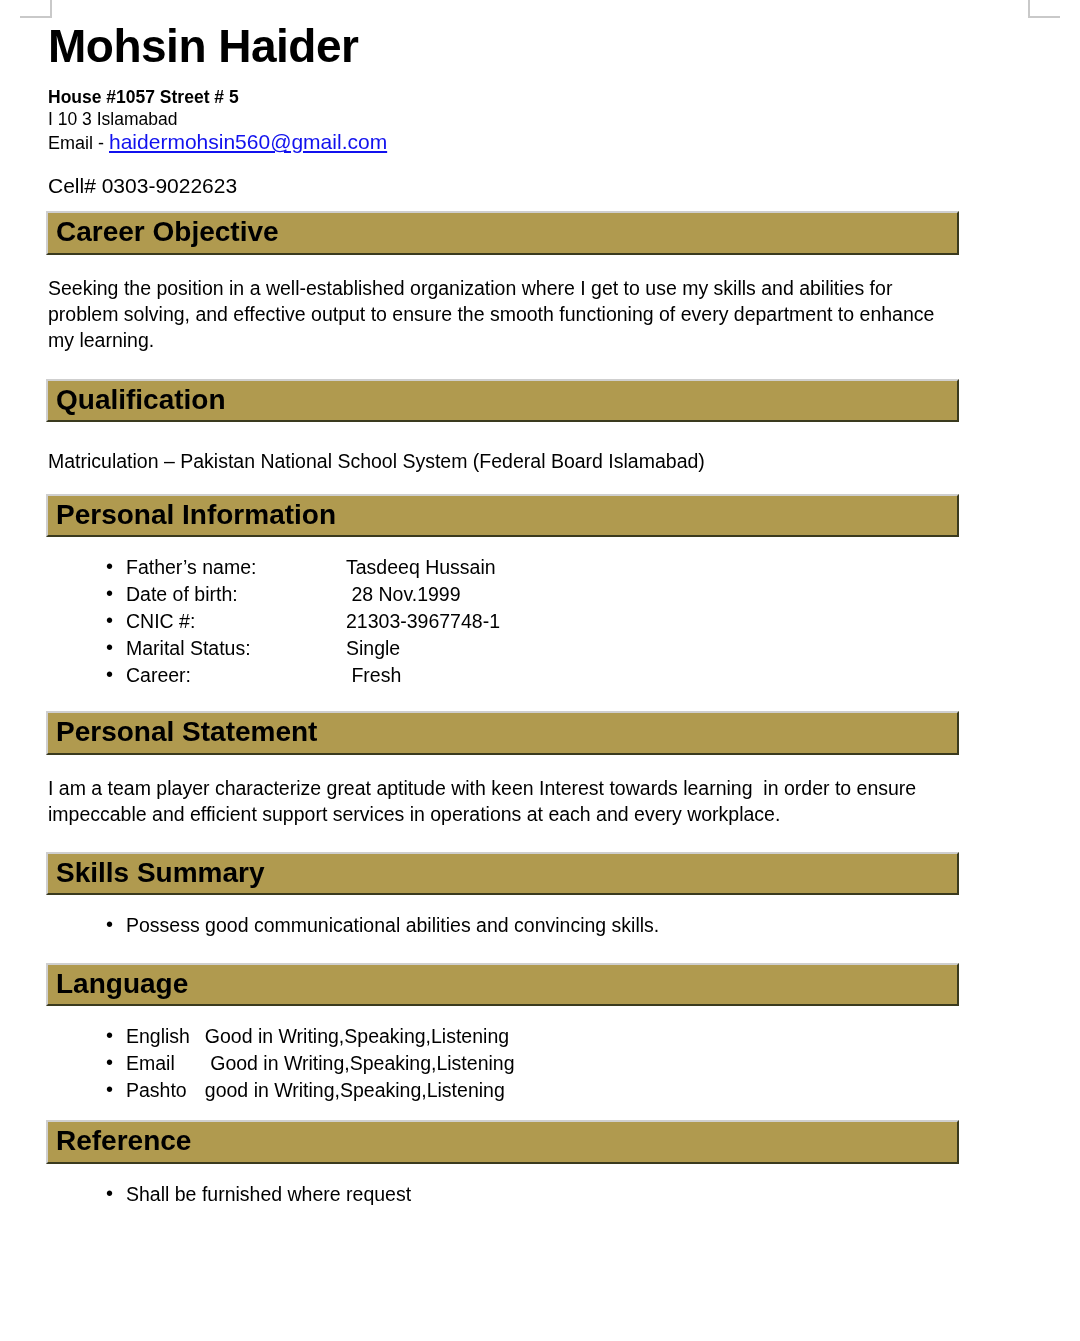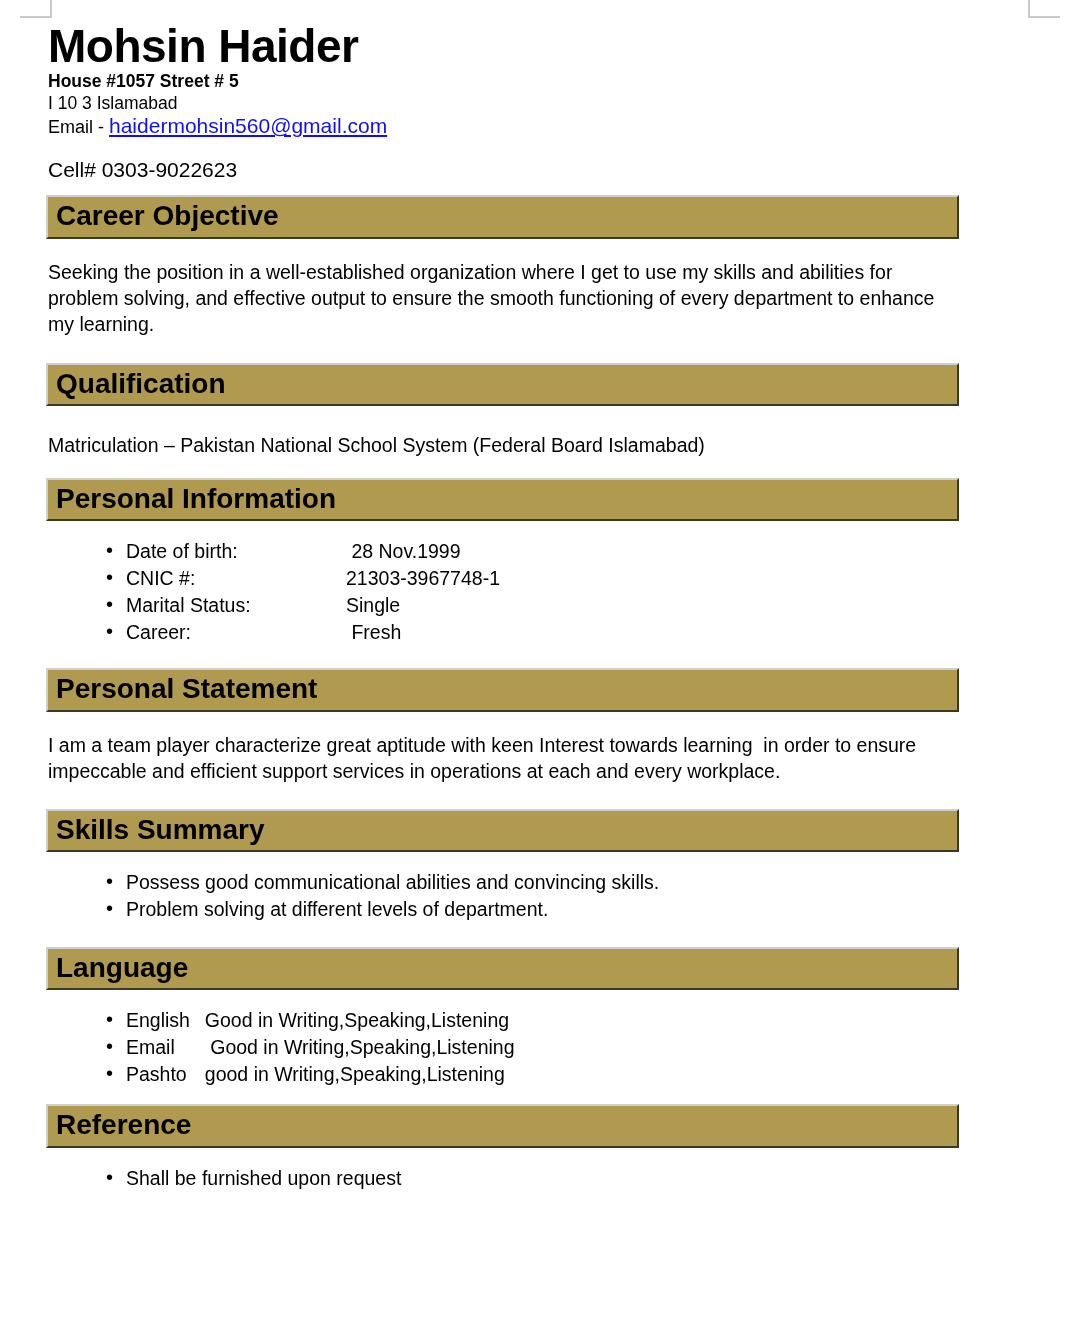--- a/index.html
+++ b/index.html
@@ -146,21 +146,21 @@
 <body>
 
 <div class="crop-mark crop-tl"></div>
 <div class="crop-mark crop-tr"></div>
 
 <div class="page">
   <div class="content">
 
     <div>
       <div class="doc-name">Mohsin Haider</div>
-      <div class="addr-line bold" style="">House #1057 Street # 5</div>
+      <div class="addr-line bold" style="margin-top:16px;">House #1057 Street # 5</div>
       <div class="addr-line">I 10 3 Islamabad</div>
       <div class="addr-line spaced">
         <span class="email-label">Email - </span><a class="email-link" href="#">haidermohsin560@gmail.com</a>
       </div>
       <div class="cell-line">Cell# 0303-9022623</div>
     </div>
 
     <div class="section-bar">
       <div class="title">Career Objective</div>
     </div>
@@ -170,20 +170,23 @@
       <div class="title">Qualification</div>
     </div>
     <div class="qual-line second">Matriculation – Pakistan National School System (Federal Board Islamabad)</div>
 
     <div class="section-bar" style="margin-top:20px;">
       <div class="title">Personal Information</div>
     </div>
     <div class="list-block">
       <ul class="bullets">
         <li>
+          <span class="kv-key">Father’s name:</span><span class="kv-val">Tasdeeq Hussain</span>
+        </li>
+        <li>
           <span class="kv-key">Date of birth:</span><span class="kv-val"> 28 Nov.1999</span>
         </li>
         <li>
           <span class="kv-key">CNIC #:</span><span class="kv-val">21303-3967748-1</span>
         </li>
         <li>
           <span class="kv-key">Marital Status:</span><span class="kv-val">Single</span>
         </li>
         <li>
           <span class="kv-key">Career:</span><span class="kv-val"> Fresh</span>
@@ -195,21 +198,20 @@
       <div class="title">Personal Statement</div>
     </div>
     <div class="para">I am a team player characterize great aptitude with keen Interest towards learning  in order to ensure impeccable and efficient support services in operations at each and every workplace.</div>
 
     <div class="section-bar" style="margin-top:25px;">
       <div class="title">Skills Summary</div>
     </div>
     <div class="list-block">
       <ul class="bullets">
         <li>Possess good communicational abilities and convincing skills.</li>
-        <li>Problem solving at different levels of department.</li>
       </ul>
     </div>
 
     <div class="section-bar" style="margin-top:24px;">
       <div class="title">Language</div>
     </div>
     <div class="list-block">
       <ul class="bullets">
         <li>
           <span class="lang-key">English</span><span class="lang-val">  Good in Writing,Speaking,Listening</span>
@@ -221,18 +223,18 @@
           <span class="lang-key">Pashto</span><span class="lang-val">  good in Writing,Speaking,Listening</span>
         </li>
       </ul>
     </div>
 
     <div class="section-bar" style="margin-top:16px;">
       <div class="title">Reference</div>
     </div>
     <div class="list-block">
       <ul class="bullets">
-        <li>Shall be furnished upon request</li>
+        <li>Shall be furnished where request</li>
       </ul>
     </div>
 
   </div>
 </div>
 
 </body></html>

